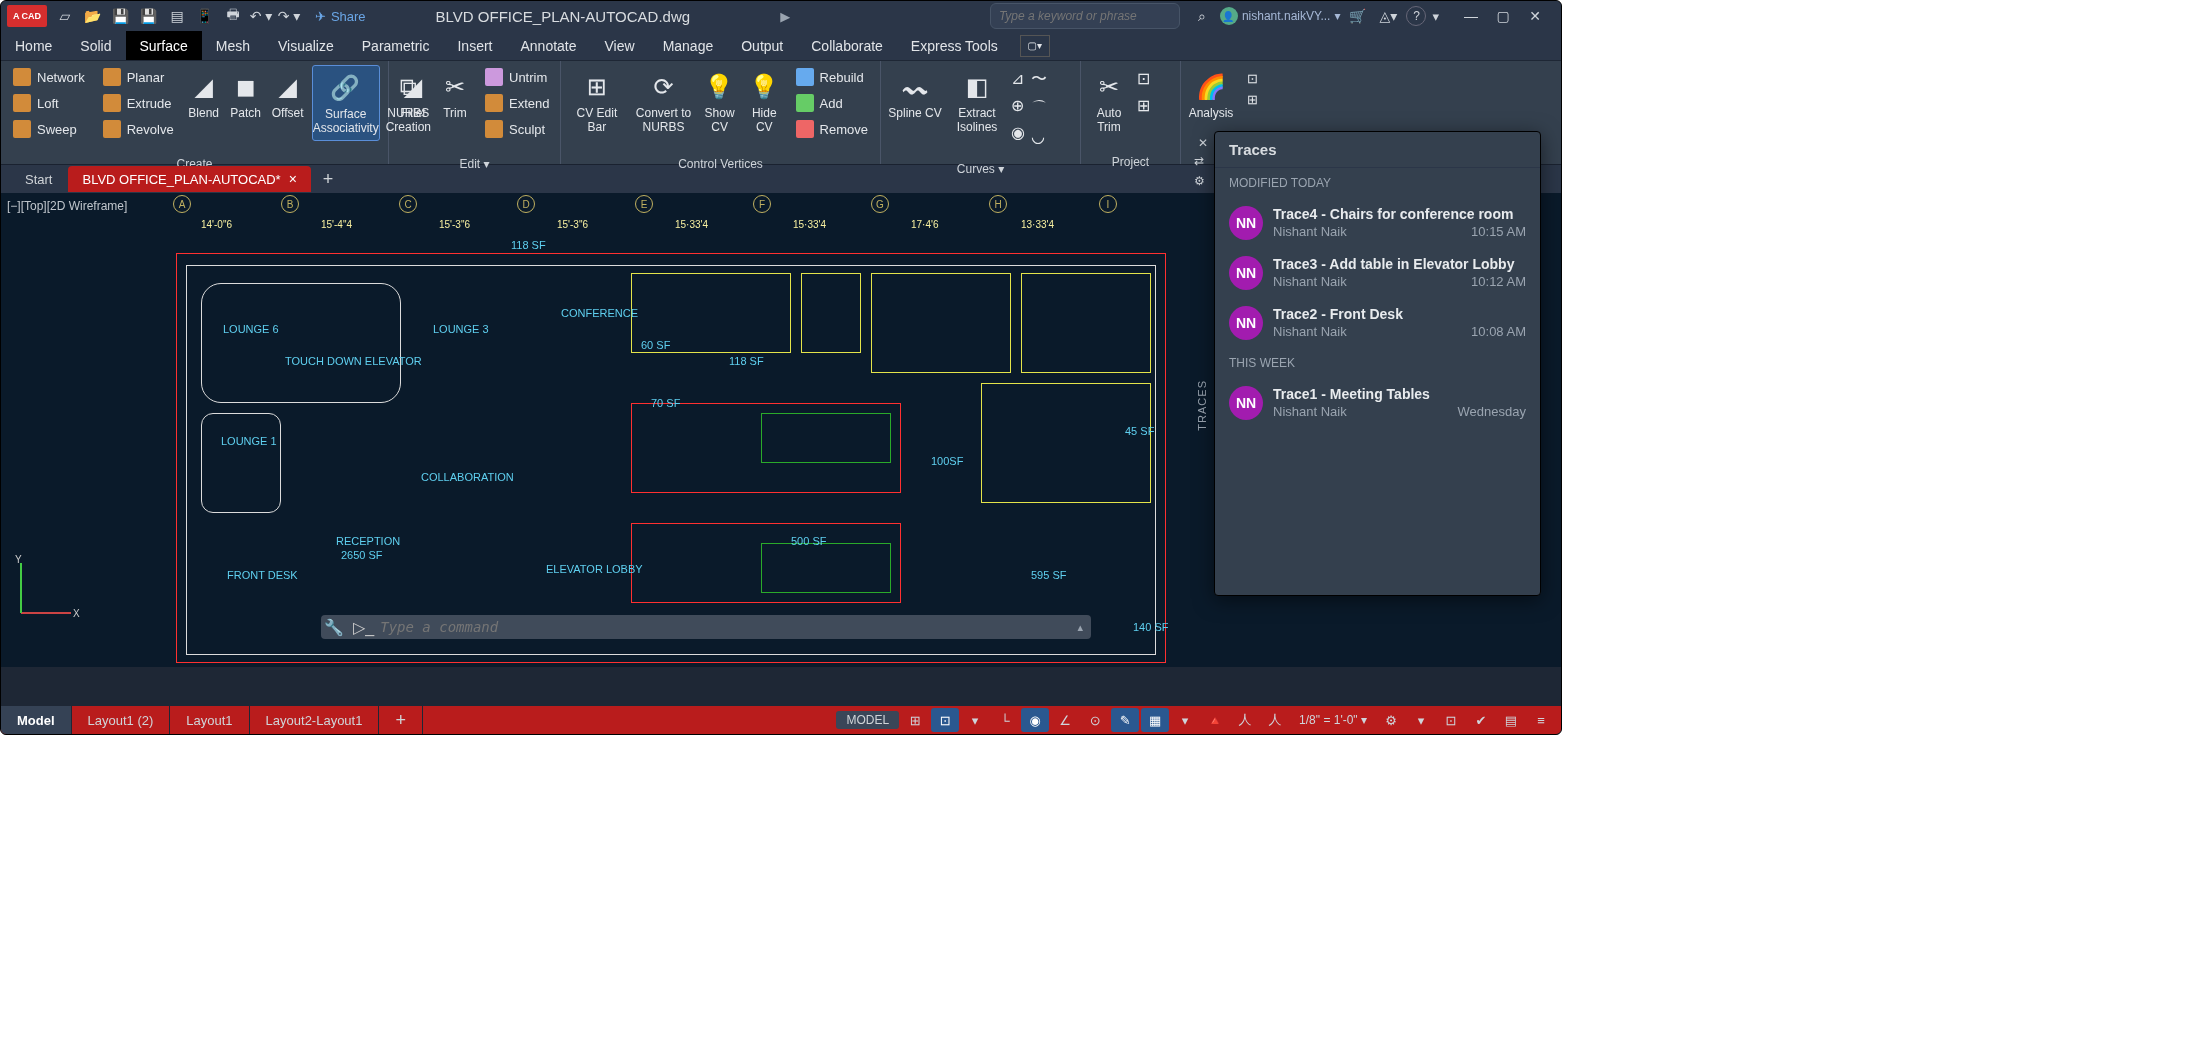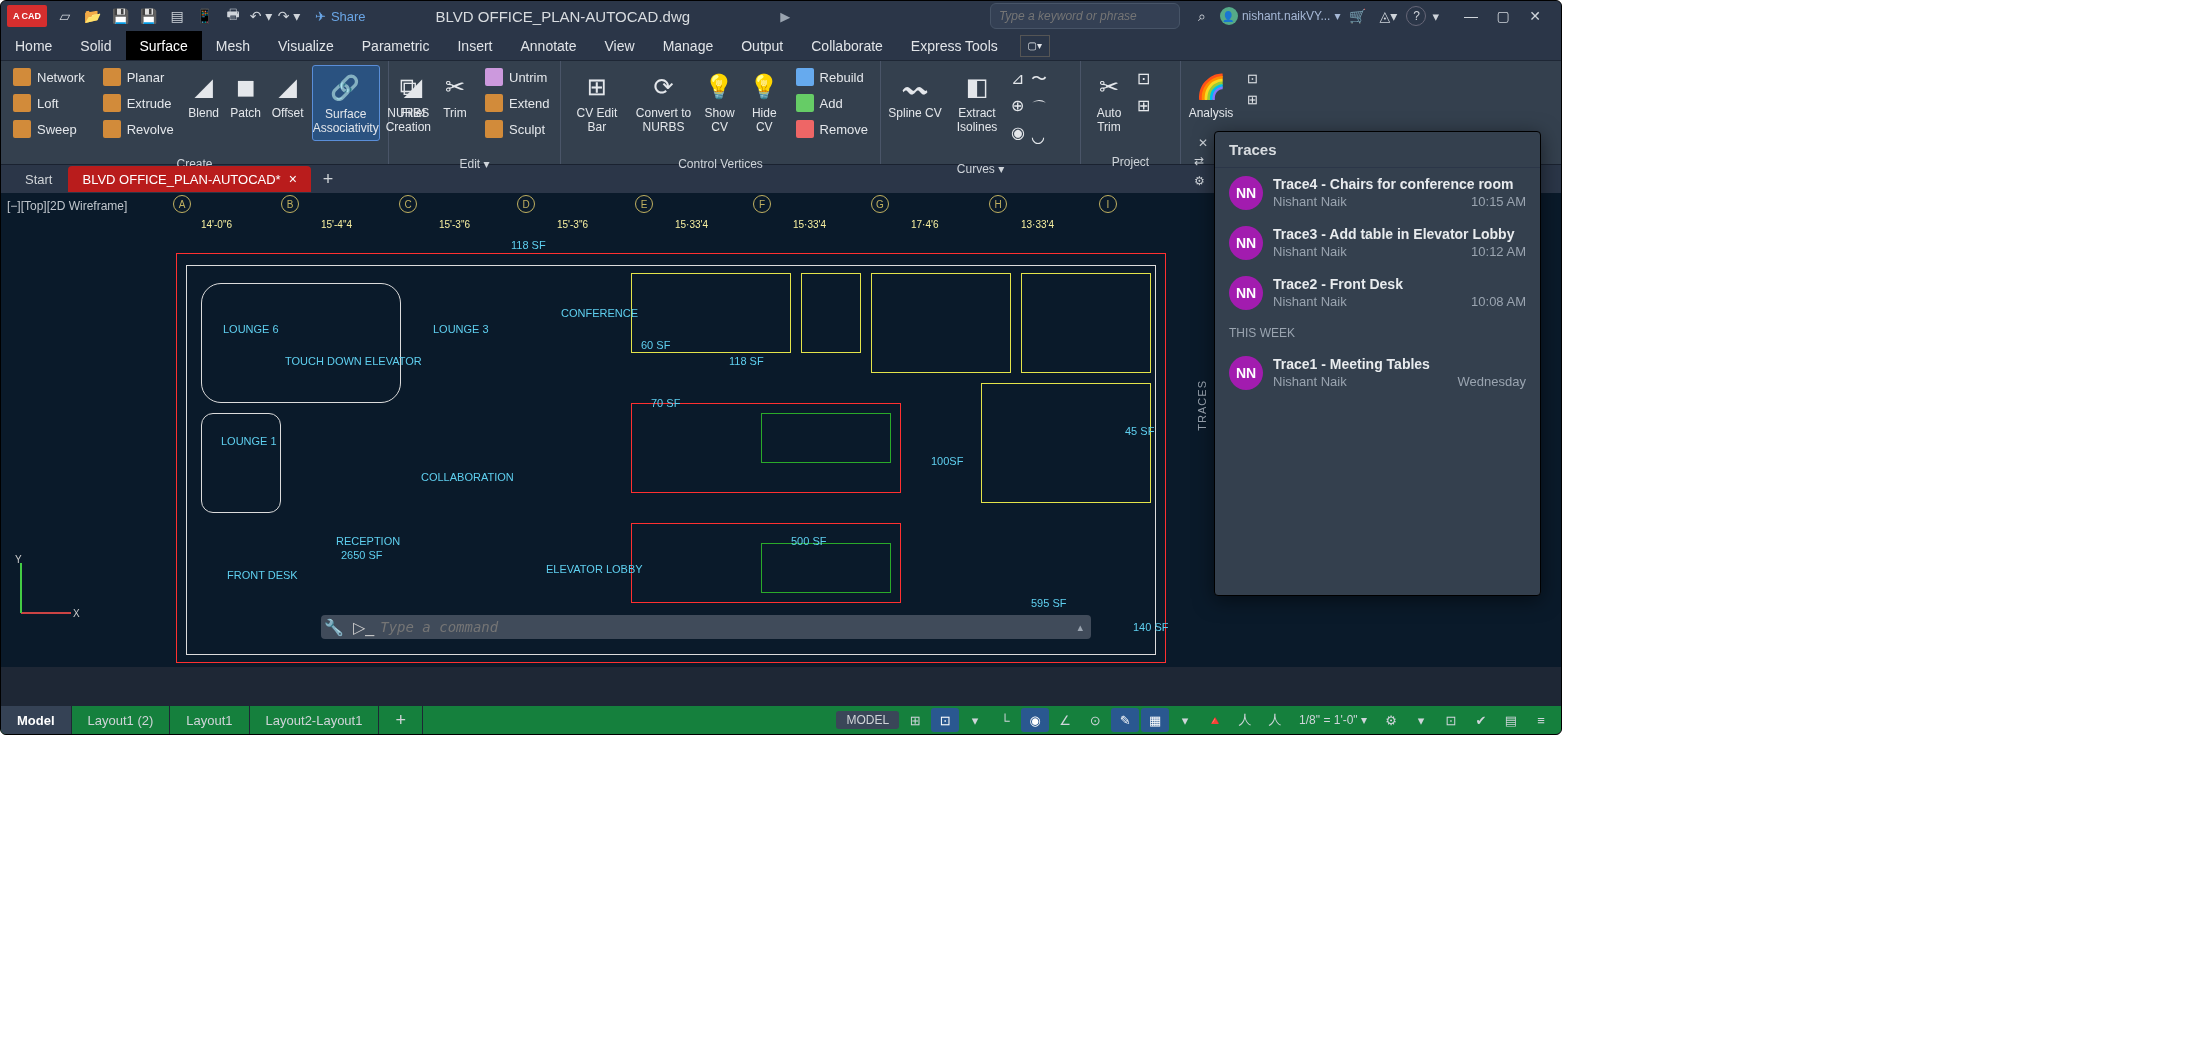--- a/index.html
+++ b/index.html
@@ -56,21 +56,21 @@
 .rect.g { border-color:#2aaa2a; }
 .grid-circle { position:absolute; width:18px; height:18px; border:1px solid #c0b060; border-radius:50%; color:#c0b060; font-size:10px; display:flex; align-items:center; justify-content:center; }
 
 
 .cmdwrap { position:absolute; bottom:28px; left:320px; width:770px; height:24px; background:#404b5a; display:flex; align-items:center; border-radius:4px; }
 .cmdwrap .gear { width:26px; text-align:center; color:#cfd4da; }
 .cmdwrap input { flex:1; background:transparent; border:none; color:#98a2b3; font-family:Consolas,monospace; font-size:14px; font-style:italic; outline:none; }
 .ucs { position:absolute; left:10px; bottom:44px; width:70px; height:70px; }
 
 
-.layouttabs { position:absolute; bottom:0; left:0; right:0; height:28px; background:#15803d; display:flex; color:#d0d4d8; font-size:13px; }
+.layouttabs { position:absolute; bottom:0; left:0; right:0; height:28px; background:#b91c1c; display:flex; color:#d0d4d8; font-size:13px; }
 .ltab { padding:0 16px; display:flex; align-items:center; cursor:pointer; border-right:1px solid #1e2735; }
 .ltab.active { background:#354255; color:#fff; font-weight:600; }
 .statusbar { margin-left:auto; display:flex; align-items:center; gap:2px; padding:0 6px; }
 .stat-btn { width:28px; height:24px; display:flex; align-items:center; justify-content:center; color:#cfd4da; border-radius:3px; cursor:pointer; font-size:13px; }
 .stat-btn.blue { background:#2a5890; color:#fff; }
 .stat-txt { padding:0 8px; font-size:12px; color:#cfd4da; }
 .model-pill { padding:2px 10px; background:#3a4658; border-radius:3px; font-size:12px; }
 
 
 .traces { position:absolute; left:1214px; top:131px; width:327px; height:465px; background:#34404e; border:1px solid #000; border-radius:4px; box-shadow:0 4px 20px rgba(0,0,0,0.5); color:#d8dce0; }
@@ -377,21 +377,21 @@
     <div class="room-label" style="left:650px;top:204px">70 SF</div>
     <div class="room-label" style="left:220px;top:242px">LOUNGE 1</div>
     <div class="room-label" style="left:420px;top:278px">COLLABORATION</div>
     <div class="room-label" style="left:930px;top:262px">100SF</div>
     <div class="room-label" style="left:1124px;top:232px">45 SF</div>
     <div class="room-label" style="left:335px;top:342px">RECEPTION</div>
     <div class="room-label" style="left:340px;top:356px">2650 SF</div>
     <div class="room-label" style="left:790px;top:342px">500 SF</div>
     <div class="room-label" style="left:226px;top:376px">FRONT DESK</div>
     <div class="room-label" style="left:545px;top:370px">ELEVATOR LOBBY</div>
-    <div class="room-label" style="left:1030px;top:404px">595 SF</div>
+    <div class="room-label" style="left:1030px;top:376px">595 SF</div>
     <div class="room-label" style="left:654px;top:430px">170 SF</div>
     <div class="room-label" style="left:1132px;top:428px">140 SF</div>
 
     <svg class="ucs" viewBox="0 0 70 70">
       <line x1="10" y1="60" x2="60" y2="60" stroke="#c44" stroke-width="2"></line>
       <line x1="10" y1="60" x2="10" y2="10" stroke="#4c4" stroke-width="2"></line>
       <text x="62" y="64" fill="#ccc" font-size="10">X</text>
       <text x="4" y="10" fill="#ccc" font-size="10">Y</text>
     </svg>
 
@@ -437,20 +437,21 @@
 </div>
 
 <div class="traces-close">✕</div>
 <div style="position:absolute;left:1194px;top:154px;color:#cfd4da;font-size:12px">⇄</div>
 <div class="traces-settings">⚙</div>
 <div class="traces-side">TRACES</div>
 
 <div class="traces">
   <div class="traces-head">Traces</div>
   <div id="traces-body">
+      <div class="section-hdr">MODIFIED TODAY</div>
       <div class="trace-item">
       <div class="avatar">NN</div>
       <div class="trace-body">
         <div class="trace-title">Trace4 - Chairs for conference room</div>
         <div class="trace-meta">
           <span>Nishant Naik</span>
           <span>10:15 AM</span>
         </div>
       </div>
       </div>

